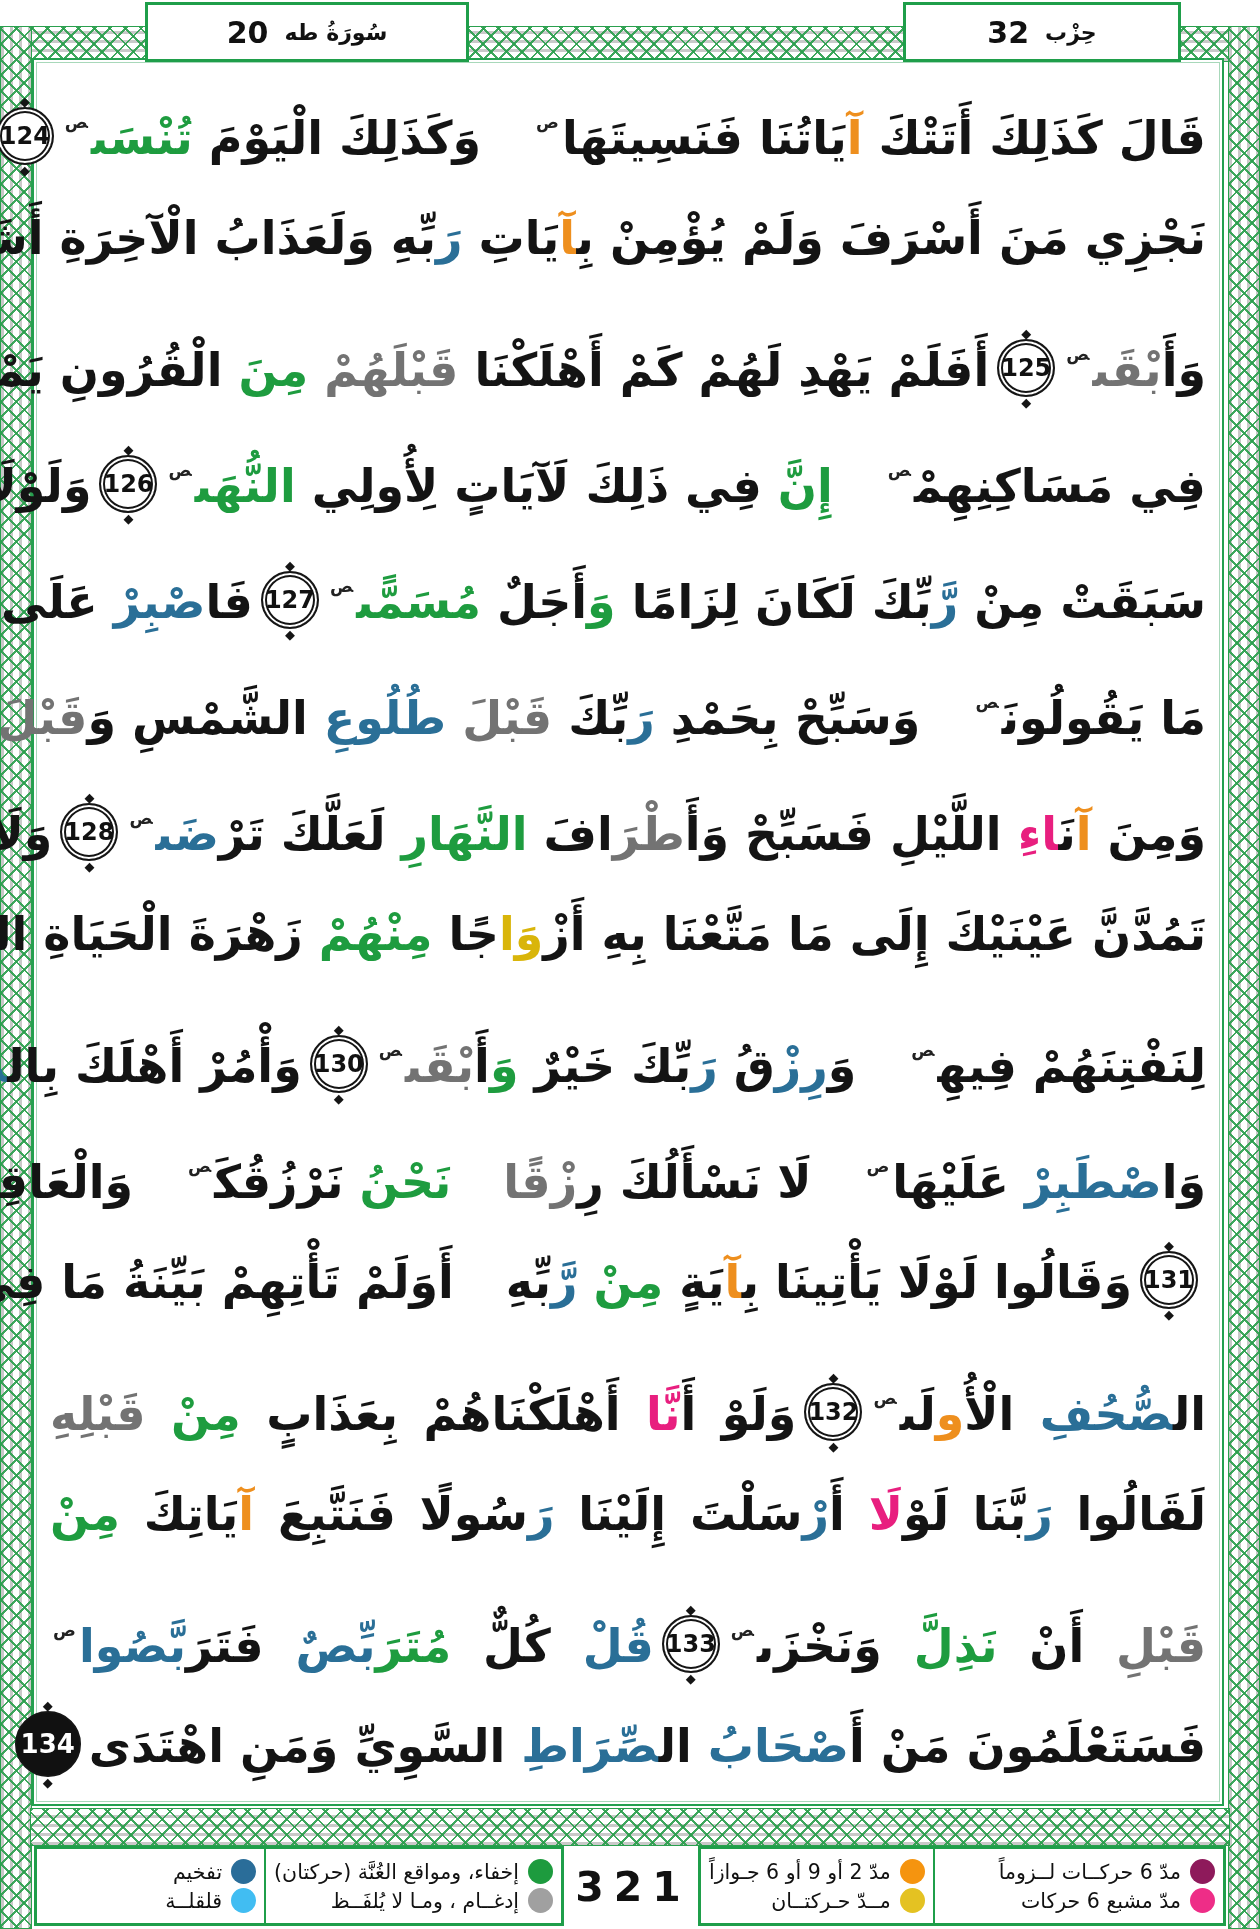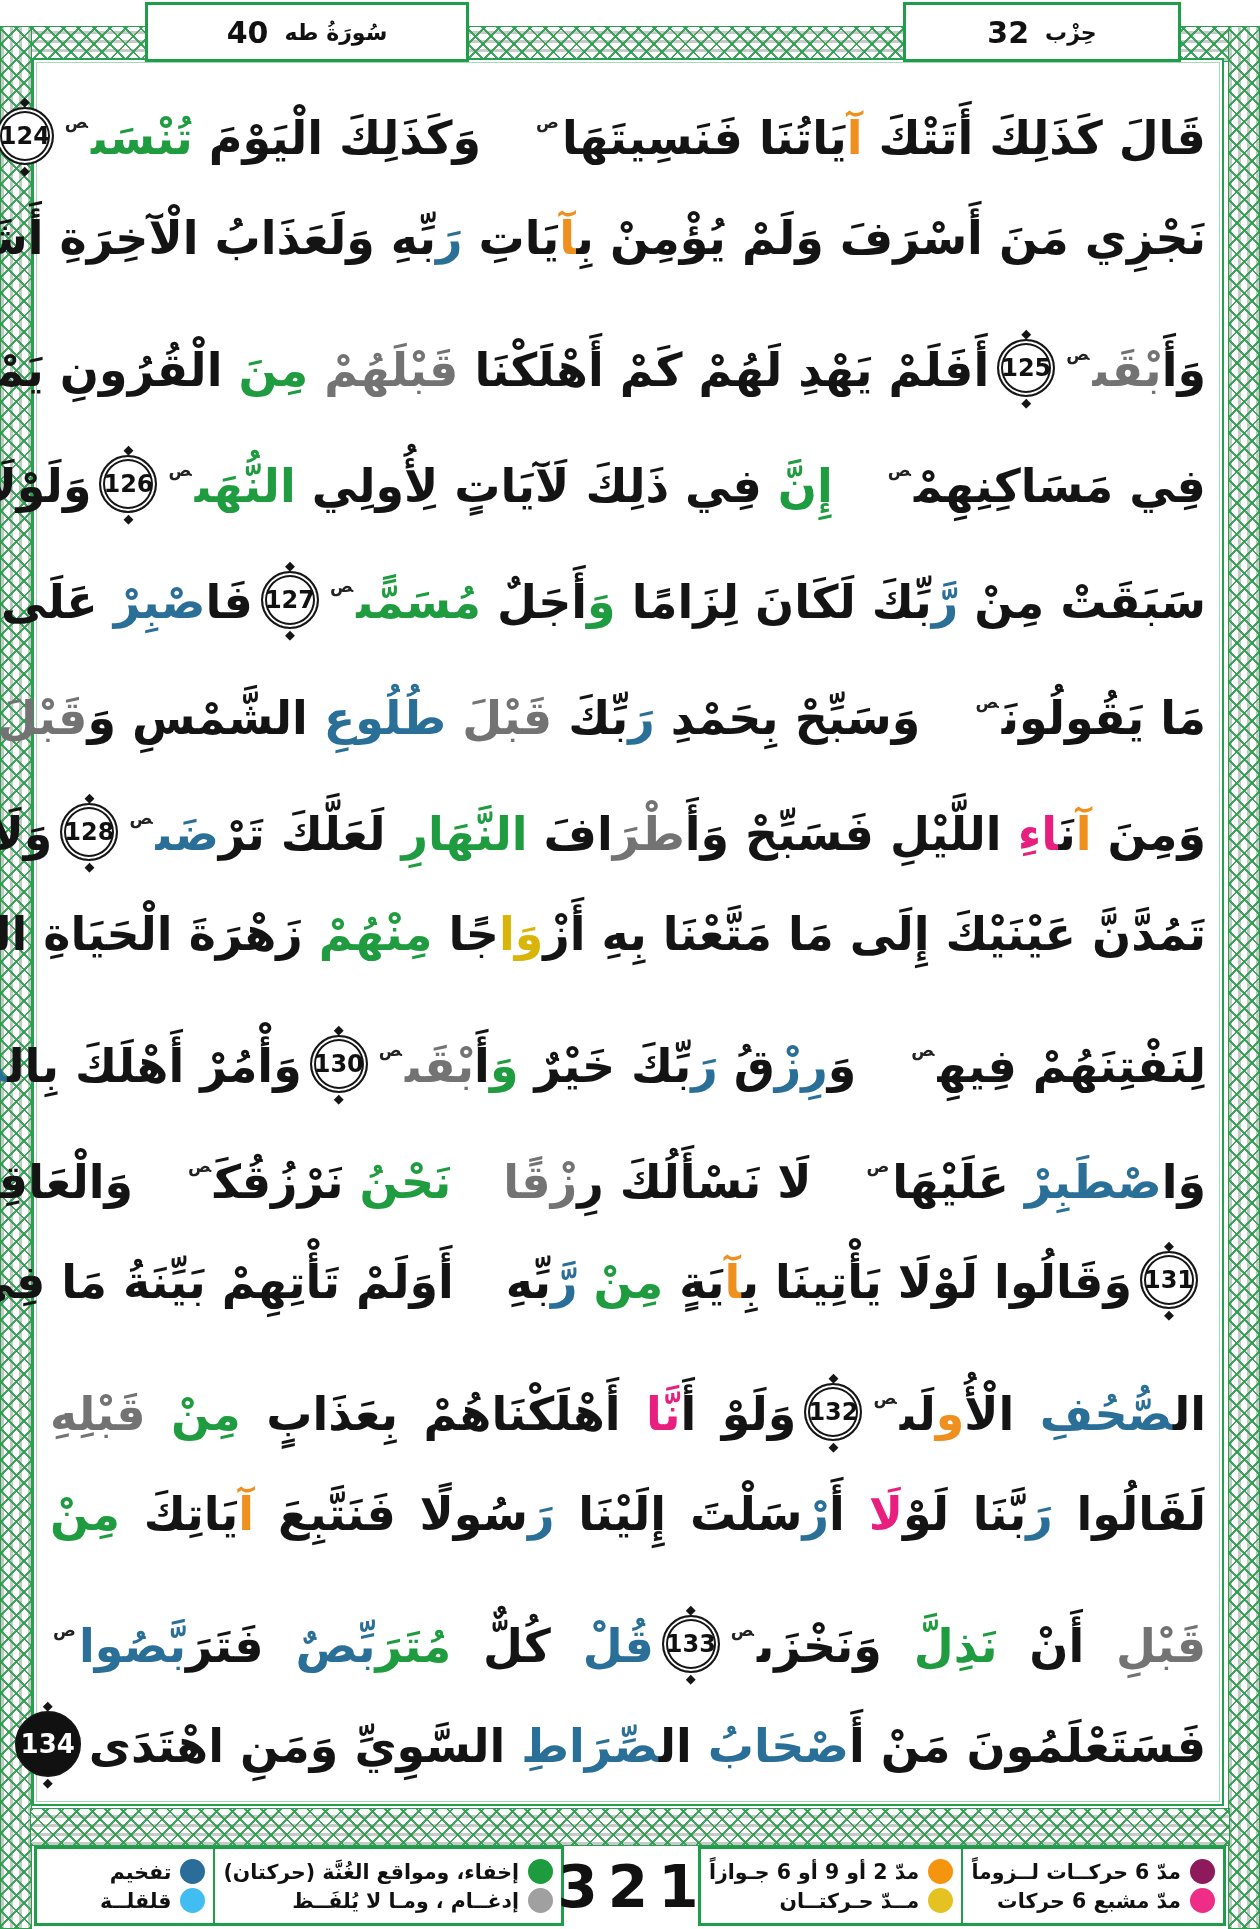--- a/index.html
+++ b/index.html
@@ -58,39 +58,39 @@
   
   .legend-box{position:absolute;top:1846px;height:80px;background:#fff;
     border:3px solid #1f9e4a;display:flex;direction:rtl;box-sizing:border-box;z-index:5;}
   .legend-left{left:34px;width:530px;}
   .legend-right{left:698px;width:528px;}
   .legend-col{display:flex;flex-direction:column;justify-content:center;gap:4px;
     padding:2px 8px;box-sizing:border-box;}
   .legend-col + .legend-col{border-right:2px solid #1f9e4a;}
   .legend-row{display:flex;align-items:center;gap:9px;direction:rtl;}
   .dot{width:25px;height:25px;border-radius:50%;flex:0 0 auto;}
-  .legend-label{font-size:20.5px;font-weight:700;color:#111;white-space:nowrap;}
+  .legend-label{font-size:20.5px;font-weight:400;color:#111;white-space:nowrap;}
   .col-wide{flex:1 1 56%;} .col-narrow{flex:1 1 44%;}
   .page-num{position:absolute;left:568px;top:1848px;width:130px;height:78px;
     display:flex;align-items:center;justify-content:center;
-    font-size:58px;font-weight:700;color:#111;letter-spacing:10px;direction:ltr;z-index:5;}
+    font-size:41px;font-weight:700;color:#111;letter-spacing:10px;direction:ltr;z-index:5;}
 </style>
 </head>
 <body>
 
 <div class="page">
 
   <div class="band band-top"></div>
   <div class="band-left band"></div>
   <div class="band-right band"></div>
   <div class="band band-mid"></div>
 
   <div class="hdr-box surah-box">
     <span class="hdr-title">سُورَةُ طه</span>
-    <span class="hdr-num">40</span>
+    <span class="hdr-num">20</span>
   </div>
   <div class="hdr-box hizb-box">
     <span class="hdr-title">حِزْب</span>
     <span class="hdr-num">32</span>
   </div>
 
   <div class="text-frame">
     <div class="quran-text">
         <div class="line"><span class="seg k">قَالَ كَذَلِكَ أَتَتْكَ </span><span class="seg o">آ</span><span class="seg k">يَاتُنَا فَنَسِيتَهَا</span><span class="seg sup">ص</span><span class="seg gap"></span><span class="seg k">وَكَذَلِكَ الْيَوْمَ </span><span class="seg g">تُنْسَى</span><span class="seg sup">ص</span><span class="verse-num">124</span></div>
         <div class="line"><span class="seg k">نَجْزِي مَنَ أَسْرَفَ وَلَمْ يُؤْمِنْ بِ</span><span class="seg o">آ</span><span class="seg k">يَاتِ </span><span class="seg b">رَ</span><span class="seg k">بِّهِ وَلَعَذَابُ الْ</span><span class="seg o">آ</span><span class="seg k">خِرَةِ أَشَدُّ</span></div>

